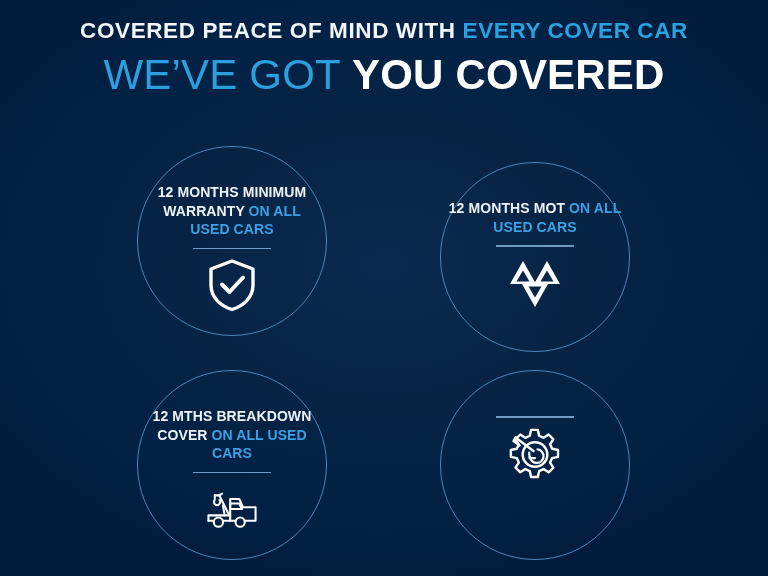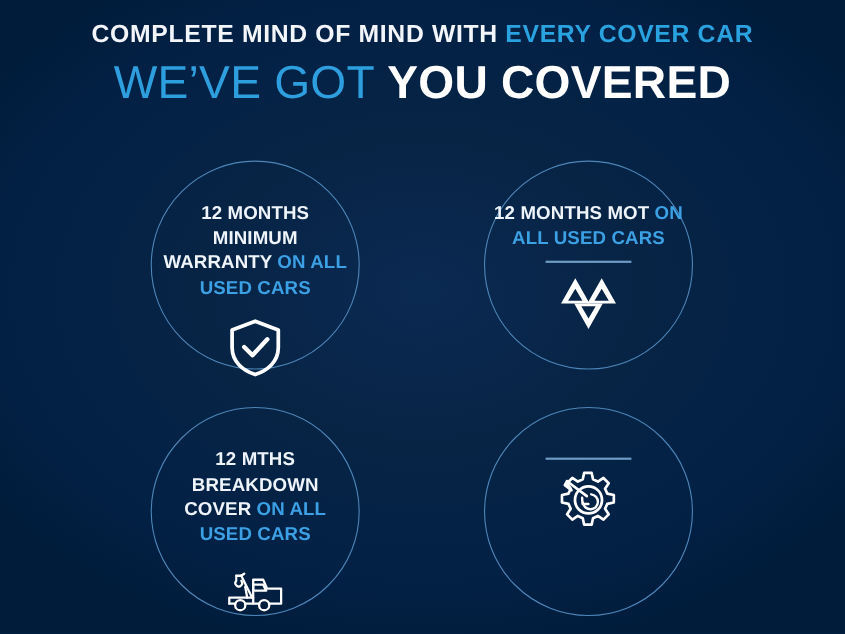--- a/index.html
+++ b/index.html
@@ -71,28 +71,28 @@
     border-radius: 50%;
     border: 1.5px solid #4e86b8;
     box-sizing: border-box;
     display: flex;
     flex-direction: column;
     align-items: center;
     justify-content: flex-start;
     padding-top: 36px;
   }
   .circle.c1 { left: 137px; top: 2px; }
-  .circle.c2 { left: 440px; top: 2px; }
+  .circle.c2 { left: 440px; top: 18px; }
   .circle.c3 { left: 137px; top: 226px; }
   .circle.c4 { left: 440px; top: 226px; }
 
   .ctext {
     width: 178px;
     text-align: center;
-    font-size: 17px;
+    font-size: 14px;
     font-weight: bold;
     line-height: 1.33;
     letter-spacing: 0.1px;
   }
   .ctext .w { color: #eef4f9; }
   .ctext .b { color: #3ba0e4; }
 
   .divider {
     width: 78px;
     height: 1.5px;
@@ -109,21 +109,21 @@
     justify-content: center;
   }
   .icon svg { display: block; }
 </style>
 </head>
 <body>
 
 <div id="banner">
 
   <div id="headline">
-    <div class="line1"><span class="w">COMPLETE MIND OF MIND WITH </span><span class="b">EVERY COVER CAR</span></div>
+    <div class="line1"><span class="w">COVERED PEACE OF MIND WITH </span><span class="b">EVERY COVER CAR</span></div>
     <div class="line2"><span class="b">WE’VE GOT </span><span class="w">YOU COVERED</span></div>
   </div>
 
   <div id="grid">
 
     <div class="circle c1">
       <div class="ctext"><span class="w">12 MONTHS MINIMUM WARRANTY </span><span class="b">ON ALL USED CARS</span></div>
       <div class="divider"></div>
       <div class="icon">
         <svg width="52" height="54" viewBox="0 0 52 54" fill="none" stroke="#ffffff" stroke-width="3.4" stroke-linecap="round" stroke-linejoin="round">

